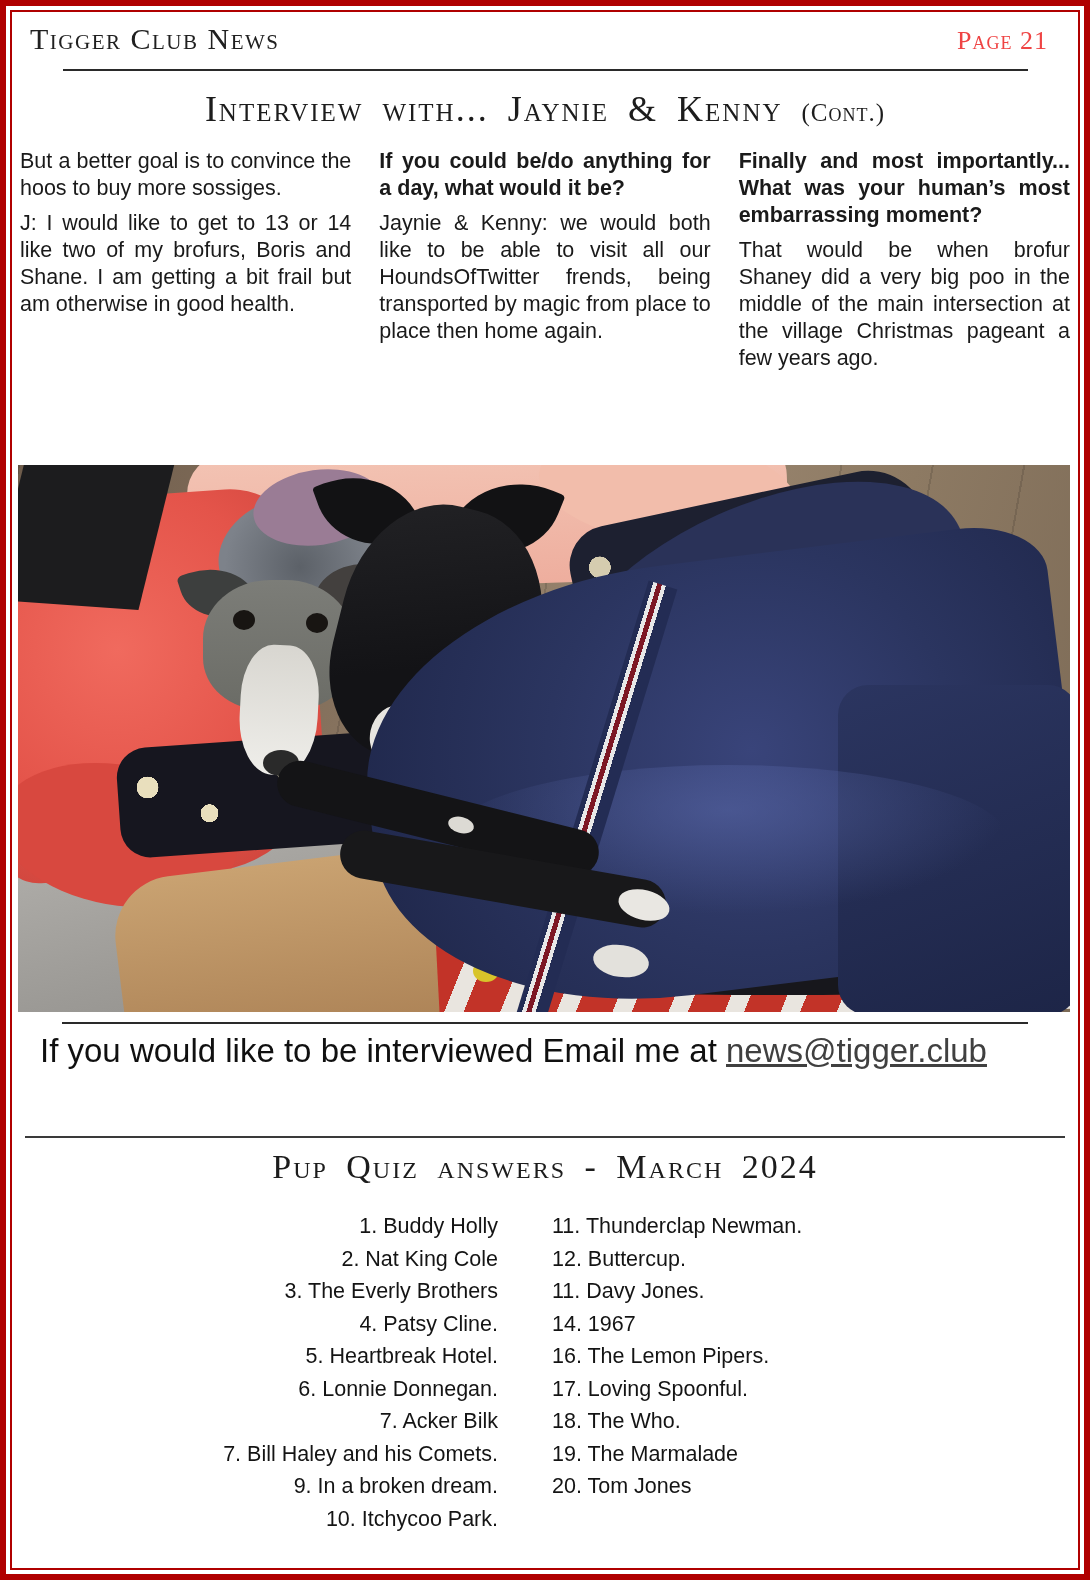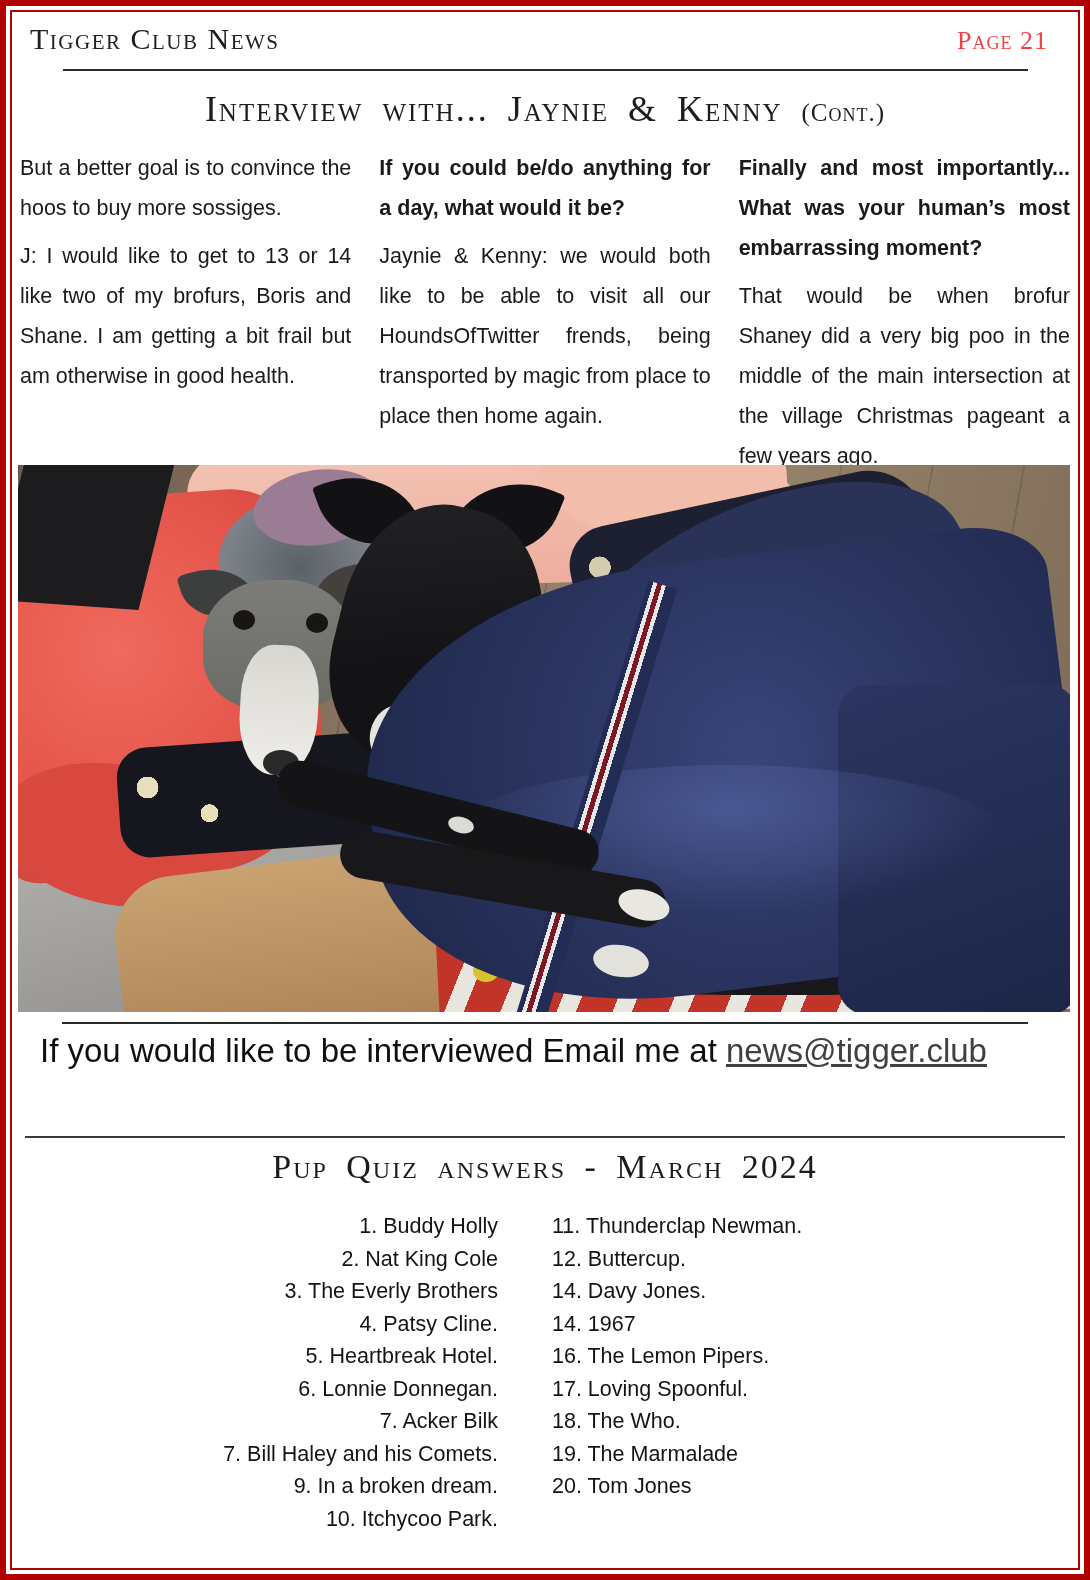--- a/index.html
+++ b/index.html
@@ -18,21 +18,21 @@
   .header-rule{position:absolute;left:63px;width:965px;top:69px;height:2px;background:#2a2a2a;}
 
   
   .article-title{position:absolute;left:0;right:0;top:88px;text-align:center;
                  font-family:"Liberation Serif",serif;font-variant:small-caps;
                  font-size:36px;letter-spacing:2px;word-spacing:8px;color:#1c1c1c;}
   .article-title .cont{font-size:25px;letter-spacing:1px;}
 
   
   .columns{position:absolute;left:20px;top:148px;width:1050px;display:flex;gap:28px;}
-  .col{flex:1;font-size:21.5px;line-height:40px;text-align:justify;}
+  .col{flex:1;font-size:21.5px;line-height:27px;text-align:justify;}
   .col p{margin:0 0 8px 0;}
   .col .q{font-weight:bold;}
 
   
   .photo{position:absolute;left:18px;top:465px;width:1052px;height:547px;
          overflow:hidden;background:#8e7a64;}
   .photo *{position:absolute;}
   .ph-wood{left:0;top:0;width:1052px;height:547px;
      background:linear-gradient(105deg,#6f5d4c 0%,#84705c 30%,#9a8670 55%,#8d7a63 75%,#7c6a56 100%);}
   .ph-wood::after{content:"";position:absolute;inset:0;
@@ -224,20 +224,20 @@
   <div>6. Lonnie Donnegan.</div>
   <div>7. Acker Bilk</div>
   <div>7. Bill Haley and his Comets.</div>
   <div>9. In a broken dream.</div>
   <div>10. Itchycoo Park.</div>
 </div>
 
 <div class="quiz-col quiz-col-right">
   <div>11. Thunderclap Newman.</div>
   <div>12. Buttercup.</div>
-  <div>14. Davy Jones.</div>
+  <div>11. Davy Jones.</div>
   <div>14. 1967</div>
   <div>16. The Lemon Pipers.</div>
   <div>17. Loving Spoonful.</div>
   <div>18. The Who.</div>
   <div>19. The Marmalade</div>
   <div>20. Tom Jones</div>
 </div>
 
 </body></html>

